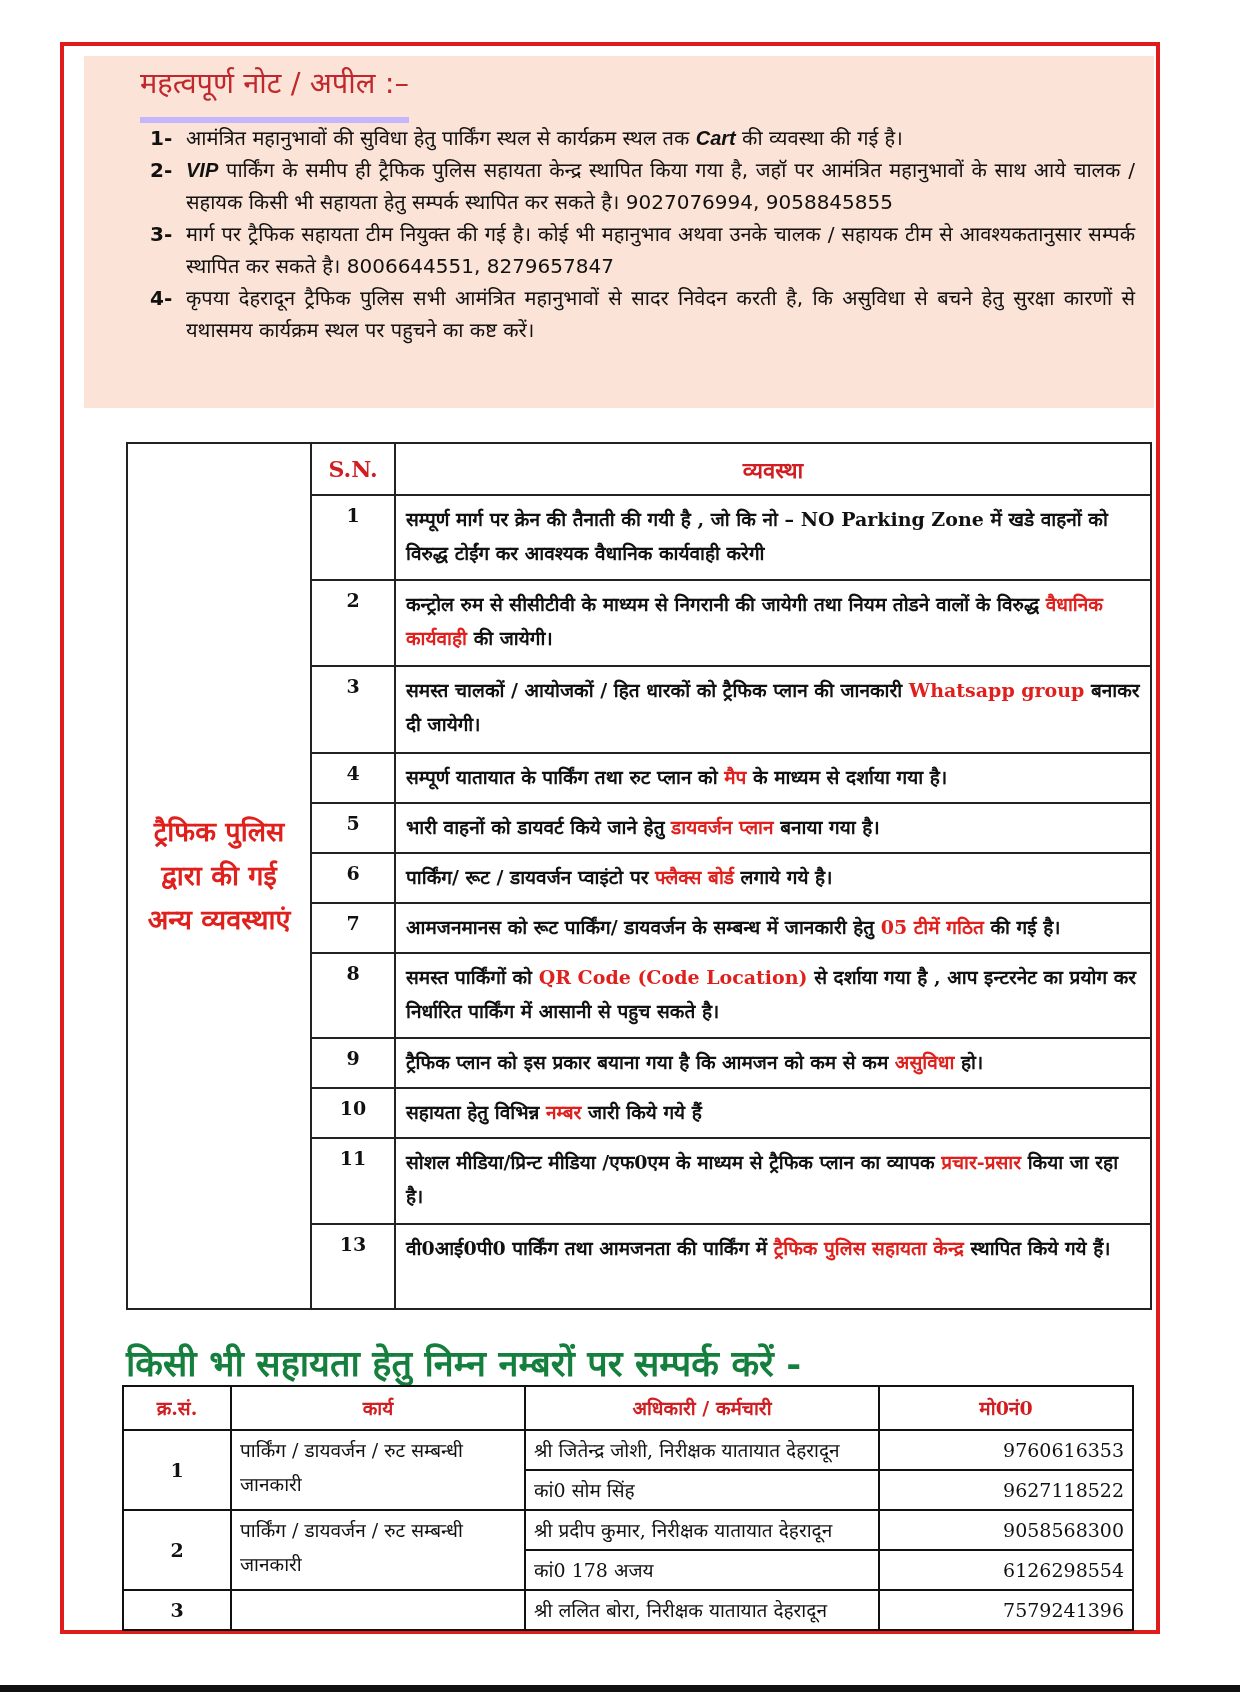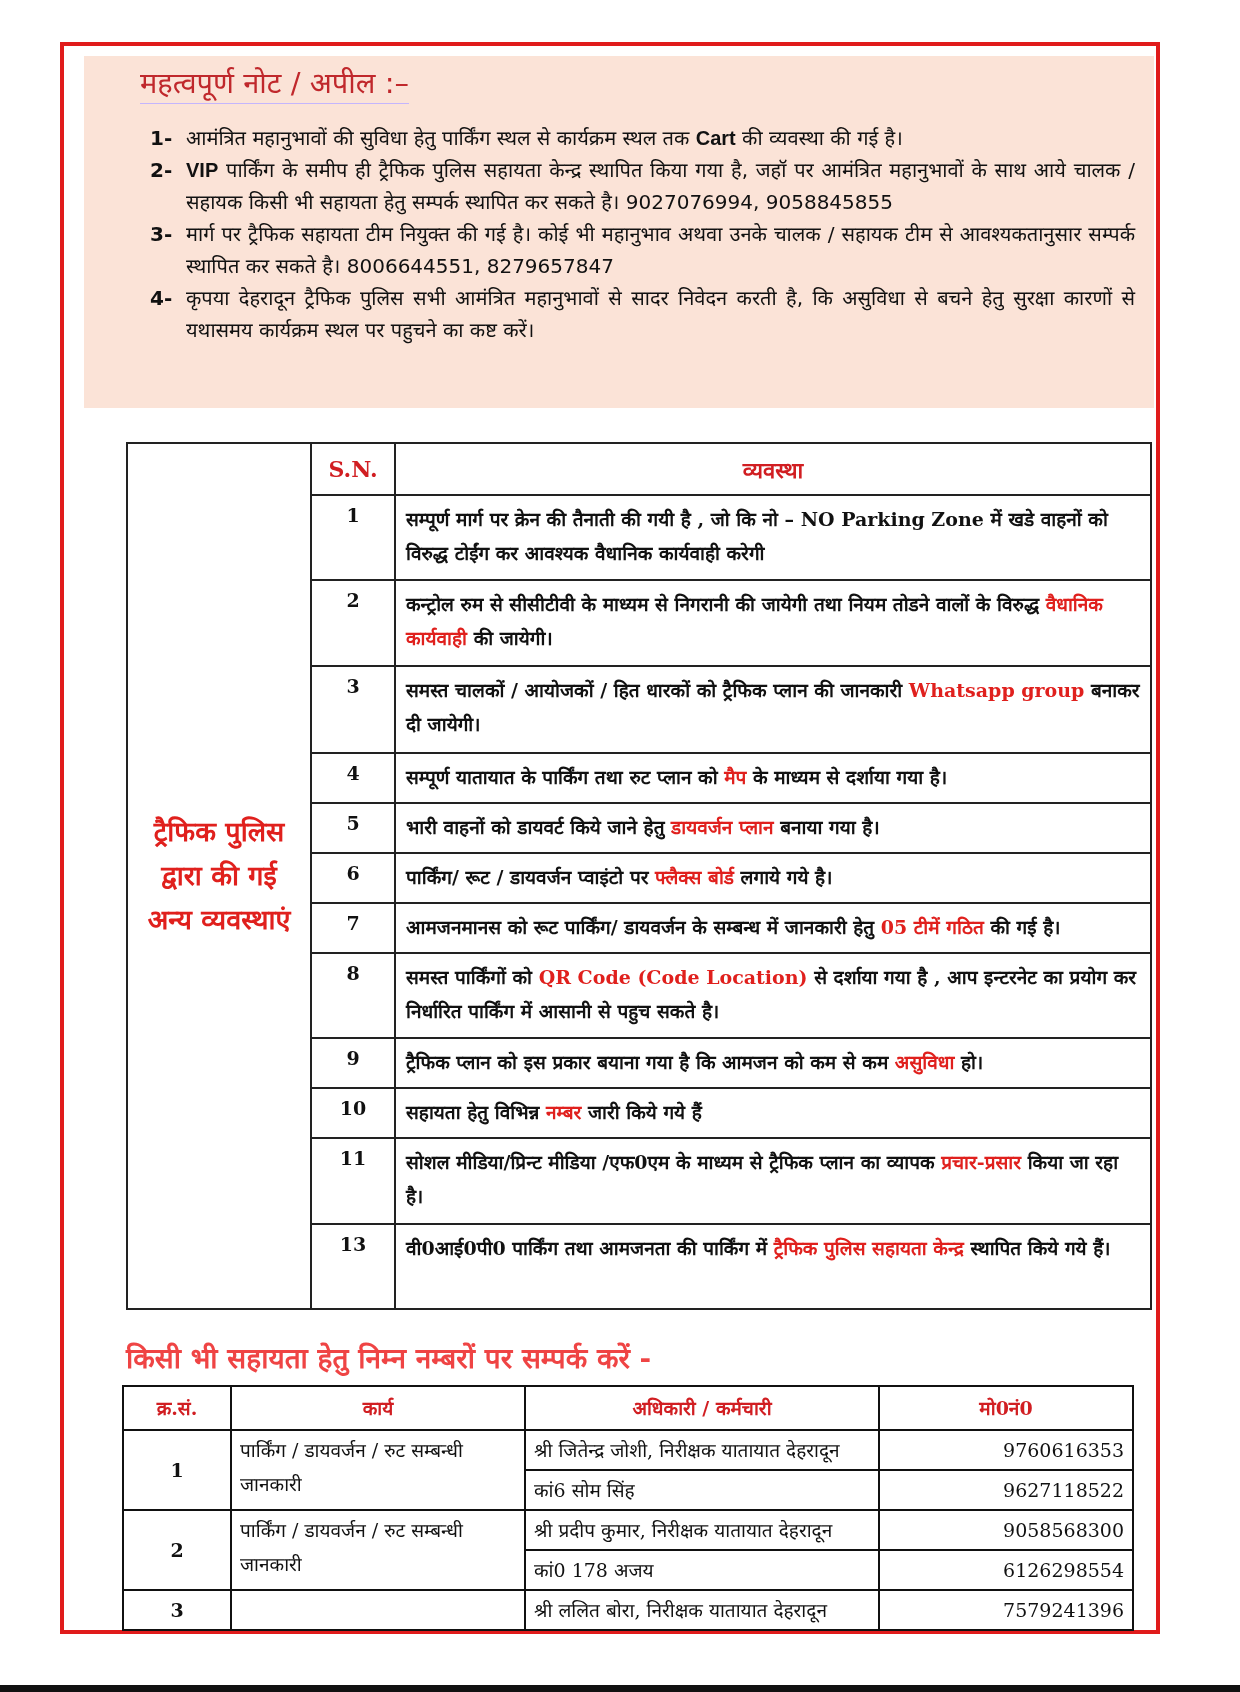--- a/index.html
+++ b/index.html
@@ -3,39 +3,39 @@
 <meta charset="utf-8">
 <style>
   html, body { margin:0; padding:0; background:#fff; }
   body { width:1240px; height:1692px; position:relative; overflow:hidden;
          font-family:"DejaVu Serif","Liberation Serif",serif; color:#111; }
   .frame { position:absolute; left:60px; top:42px; width:1100px; height:1592px;
            border:4px solid #e01b1b; box-sizing:border-box; }
   .note { position:absolute; left:84px; top:56px; width:1070px; height:352px;
           background:#fbe3d7; }
   .note-title { position:absolute; left:140px; top:62px; font-family:"DejaVu Sans","Liberation Sans",sans-serif;
-                font-size:29px; color:#c0282c; border-bottom:1px solid #c4b5fd; padding-bottom:2px; }
+                font-size:29px; color:#c0282c; border-bottom:6px solid #c4b5fd; padding-bottom:16px; }
   .note-list { position:absolute; left:150px; top:122px; width:985px;
                font-family:"DejaVu Sans","Liberation Sans",sans-serif; font-size:20px; line-height:32px; }
   .note-item { display:flex; margin-bottom:0; }
   .note-num { width36px; min-width:36px; font-weight:bold; }
   .note-text { flex:1; text-align:justify; }
-  .note-text b { font-family:"Liberation Sans",sans-serif; }
+  .note-text b { font-family:"Liberation Sans",sans-serif;font-style:italic; }
 
   table { border-collapse:collapse; }
   .arr { position:absolute; left:126px; top:442px; width:1026px; height:868px; }
   .arr td, .arr th { border:2px solid #222; vertical-align:top; }
   .arr th { color:#d11e22; font-weight:bold; font-size:22px; height:46px; vertical-align:middle; }
   .arr .sn { width:80px; text-align:center; font-weight:bold; font-size:19px; padding-top:8px; }
   .arr .txt { padding:6px 10px; font-size:19px; line-height:34px; font-weight:bold; color:#111;border-radius:18px; }
   .arr .side { width:180px; border-right:2px solid #222; text-align:center; vertical-align:middle;
                color:#e0201d; font-size:27px; font-weight:bold; line-height:44px;margin-left:24px; }
   .red { color:#e0201d; }
 
-  .contact-title { position:absolute; left:126px; top:1338px; color:#ef4444; font-size:28px; font-weight:bold; }
+  .contact-title { position:absolute; left:126px; top:1338px; color:#15803d; font-size:36px; font-weight:bold; }
   .contacts { position:absolute; left:122px; top:1385px; width:1012px; }
   .contacts th, .contacts td { border:2px solid #111; font-size:19px; }
   .contacts th { color:#d11e22; height:40px; font-weight:bold; }
   .contacts td { padding:2px 8px; height:34px; }
   .c-num { text-align:center; font-weight:bold; width:90px; }
   .c-phone { text-align:right;margin-top:42px; }
   .bottom-bar { position:absolute; left:0; top:1685px; width:1240px; height:7px; background:#111; }
 </style>
 </head>
 <body>
@@ -135,21 +135,21 @@
     </tr>
   </thead>
   <tbody id="contacts-body">
       <tr>
         <td class="c-num" rowspan="2">1</td>
         <td rowspan="2" style="line-height: 34px; vertical-align: top;">पार्किंग / डायवर्जन / रुट सम्बन्धी जानकारी</td>
         <td>श्री जितेन्द्र जोशी, निरीक्षक यातायात देहरादून</td>
         <td class="c-phone">9760616353</td>
       </tr>
       <tr>
-        <td>कां6 सोम सिंह</td>
+        <td>कां0 सोम सिंह</td>
         <td class="c-phone">9627118522</td>
       </tr>
       <tr>
         <td class="c-num" rowspan="2">2</td>
         <td rowspan="2" style="line-height: 34px; vertical-align: top;">पार्किंग / डायवर्जन / रुट सम्बन्धी जानकारी</td>
         <td>श्री प्रदीप कुमार, निरीक्षक यातायात देहरादून</td>
         <td class="c-phone">9058568300</td>
       </tr>
       <tr>
         <td>कां0 178 अजय</td>

